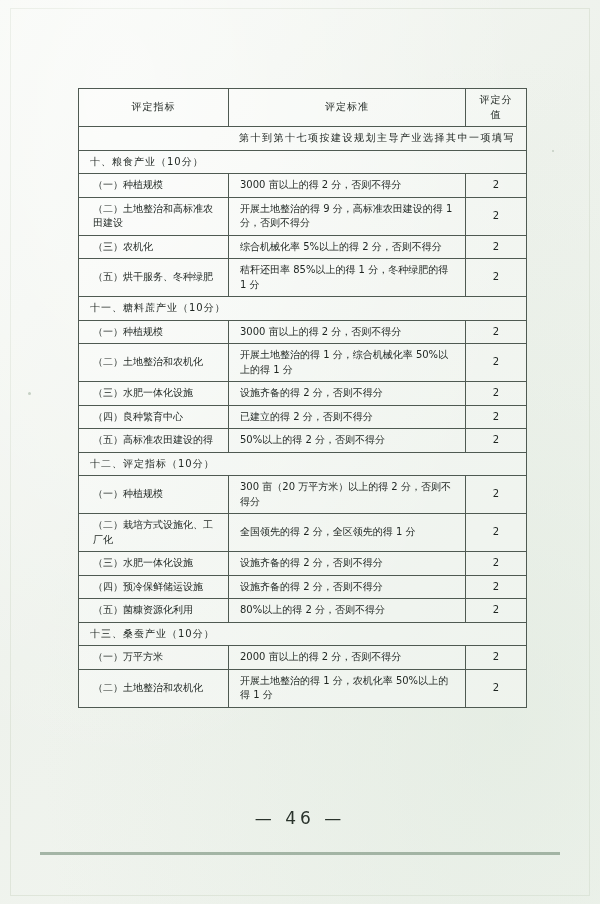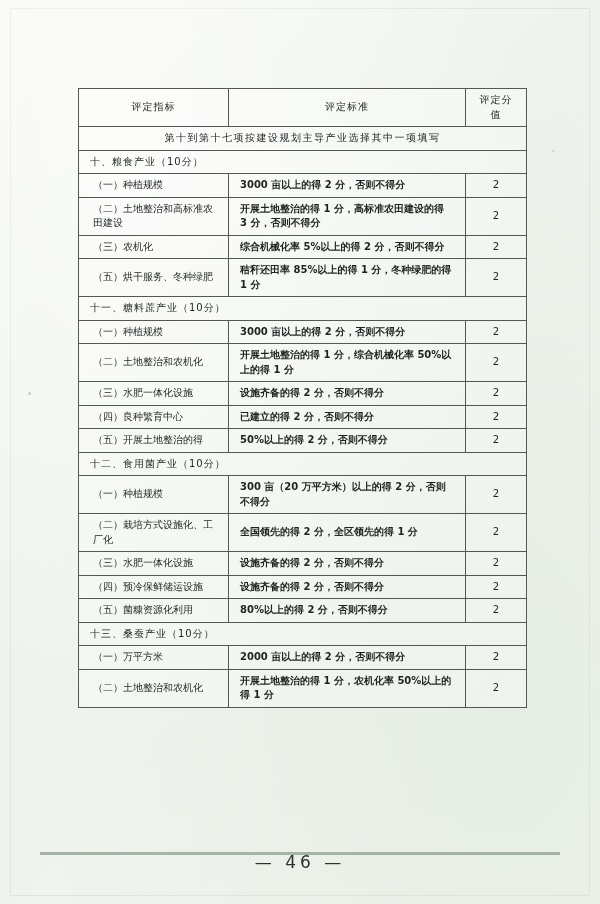--- a/index.html
+++ b/index.html
@@ -63,47 +63,46 @@
   col.c2 { width: 237px; }
   col.c3 { width: 61px; }
 
   .hdr td {
     text-align: center;
     font-size: 10.5px;
     padding: 9px 4px;
     letter-spacing: 1px;
   }
   .note-row td {
-    text-align: center;
+    text-align: right;
     font-size: 11px;
     padding: 8px 4px;
     letter-spacing: 1.5px;
   }
   .group-row td {
     font-size: 11px;
     padding: 8px 10px;
     letter-spacing: 1px;
   }
   .idx {
     padding-left: 14px !important;
   }
   .score {
     text-align: center;
     font-size: 10px;
   }
   .std {
     font-size: 9px;
     line-height: 1.5;
-    font-weight: bold;
   }
   .page-number {
     position: absolute;
     left: 0;
     right: 0;
-    top: 852px;
+    top: 808px;
     text-align: center;
     font-size: 17px;
     color: #2a332c;
     letter-spacing: 4px;
     font-family: "DejaVu Sans", "Liberation Sans", sans-serif;
   }
   .footer-rule {
     position: absolute;
     left: 40px;
     top: 852px;
@@ -149,21 +148,21 @@
         <tr class="group-row">
           <td colspan="3">十、粮食产业（10分）</td>
         </tr>
         <tr>
           <td class="idx">（一）种植规模</td>
           <td class="std">3000 亩以上的得 2 分，否则不得分</td>
           <td class="score">2</td>
         </tr>
         <tr>
           <td class="idx">（二）土地整治和高标准农田建设</td>
-          <td class="std">开展土地整治的得 1 分，高标准农田建设的得 3 分，否则不得分</td>
+          <td class="std">开展土地整治的得 9 分，高标准农田建设的得 1 分，否则不得分</td>
           <td class="score">2</td>
         </tr>
         <tr>
           <td class="idx">（三）农机化</td>
           <td class="std">综合机械化率 5%以上的得 2 分，否则不得分</td>
           <td class="score">2</td>
         </tr>
         <tr>
           <td class="idx">（五）烘干服务、冬种绿肥</td>
           <td class="std">秸秆还田率 85%以上的得 1 分，冬种绿肥的得 1 分</td>
@@ -187,27 +186,27 @@
           <td class="idx">（三）水肥一体化设施</td>
           <td class="std">设施齐备的得 2 分，否则不得分</td>
           <td class="score">2</td>
         </tr>
         <tr>
           <td class="idx">（四）良种繁育中心</td>
           <td class="std">已建立的得 2 分，否则不得分</td>
           <td class="score">2</td>
         </tr>
         <tr>
-          <td class="idx">（五）开展土地整治的得</td>
+          <td class="idx">（五）高标准农田建设的得</td>
           <td class="std">50%以上的得 2 分，否则不得分</td>
           <td class="score">2</td>
         </tr>
 
         <tr class="group-row">
-          <td colspan="3">十二、食用菌产业（10分）</td>
+          <td colspan="3">十二、评定指标（10分）</td>
         </tr>
         <tr>
           <td class="idx">（一）种植规模</td>
           <td class="std">300 亩（20 万平方米）以上的得 2 分，否则不得分</td>
           <td class="score">2</td>
         </tr>
         <tr>
           <td class="idx">（二）栽培方式设施化、工厂化</td>
           <td class="std">全国领先的得 2 分，全区领先的得 1 分</td>
           <td class="score">2</td>

